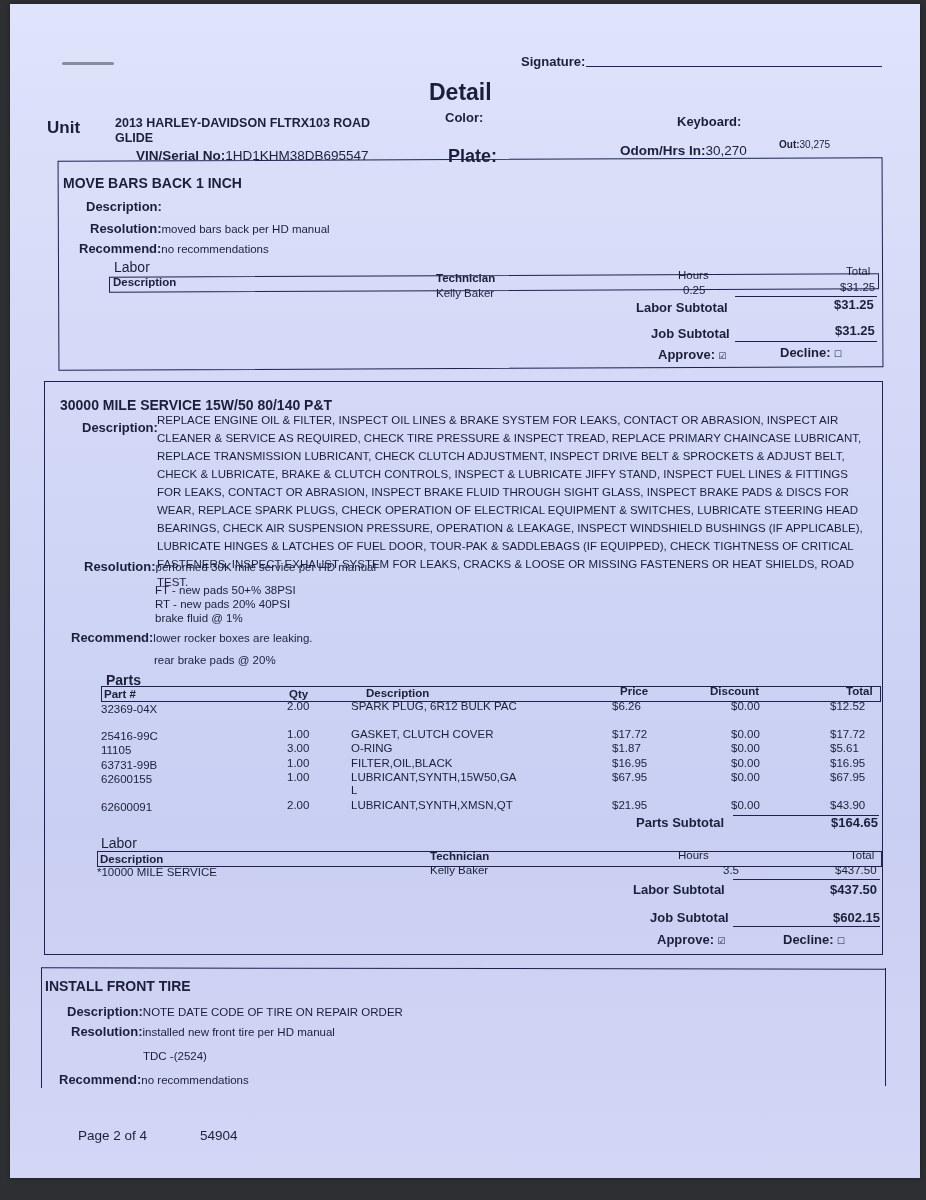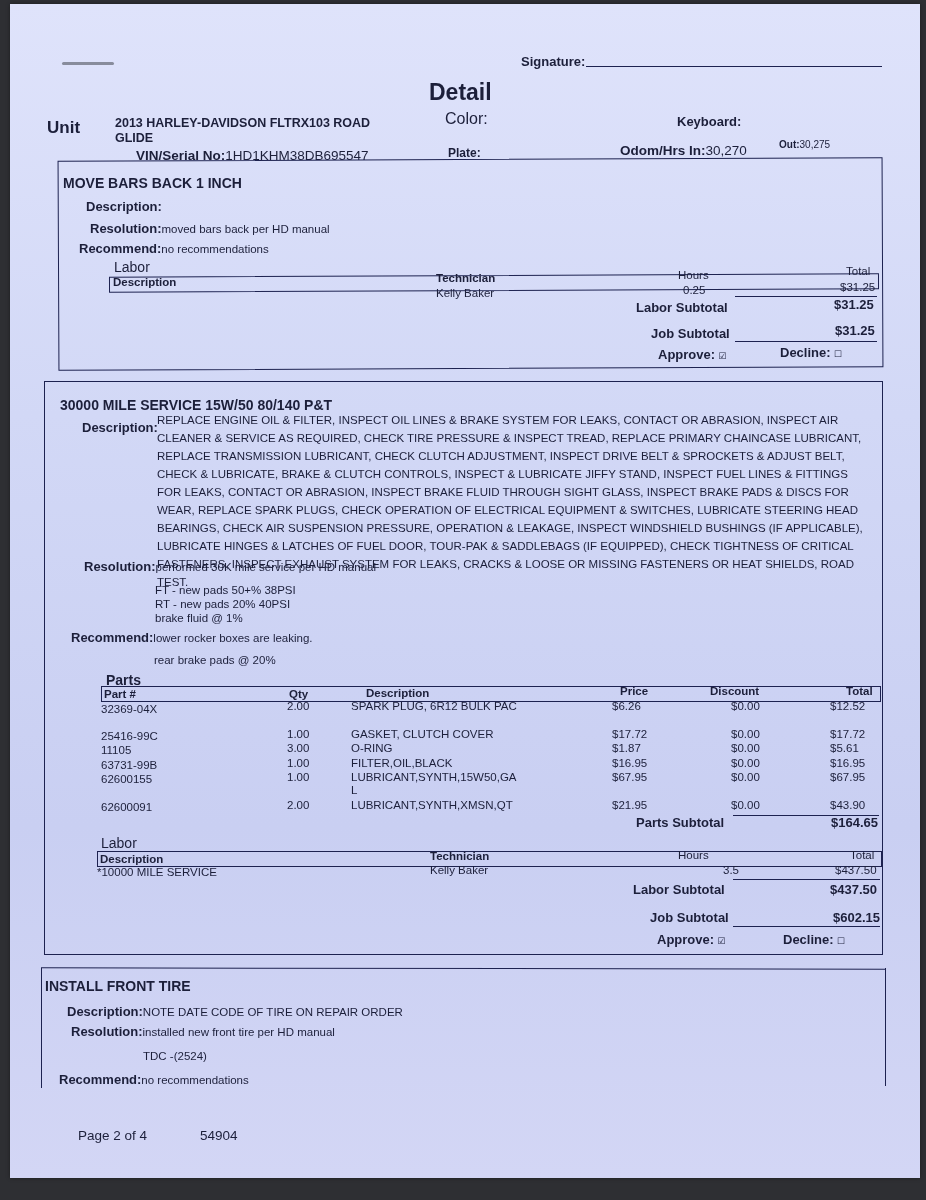--- a/index.html
+++ b/index.html
@@ -18,22 +18,22 @@
   .abs { position: absolute; white-space: nowrap; }
   .b { font-weight: bold; }
   .staple { position: absolute; left: 62px; top: 62px; width: 52px; height: 3px; background: #888c9c; border-radius: 2px; }
   .sig-label { left: 521px; top: 54px; font-size: 13px; font-weight: bold; }
   .sig-line { position: absolute; left: 586px; top: 66px; width: 296px; height: 0; border-top: 1.5px solid #1d2250; }
   .title { left: 429px; top: 79px; font-size: 23px; font-weight: bold; }
   .unit-label { left: 47px; top: 118px; font-size: 17px; font-weight: bold; }
   .unit-name { left: 115px; top: 116px; font-size: 12.5px; font-weight: bold; line-height: 15px; white-space: normal; width: 290px; }
   .vin { left: 136px; top: 148px; font-size: 13.5px; }
   .vin .lbl { font-weight: bold; }
-  .color-lbl { left: 445px; top: 110px; font-size: 16px; font-weight: normal; }
-  .plate-lbl { left: 448px; top: 146px; font-size: 12px; font-weight: bold; }
+  .color-lbl { left: 445px; top: 110px; font-size: 13px; font-weight: bold; }
+  .plate-lbl { left: 448px; top: 146px; font-size: 18px; font-weight: bold; }
   .kb-lbl { left: 637px; top: 114px; font-size: 13px; font-weight: bold; padding-left: 40px; }
   .odo { left: 620px; top: 143px; font-size: 13.5px; }
   .odo .lbl, .out .lbl { font-weight: bold; }
   .out { left: 779px; top: 139px; font-size: 10px; }
 
   .box { position: absolute; border: 1.6px solid #1d2250; }
   .job-title { font-size: 14px; font-weight: bold; }
   .lbl-b { font-weight: bold; font-size: 13px; }
   .val { font-size: 11.5px; }
   .hdr { font-size: 11.5px; font-weight: bold; }

